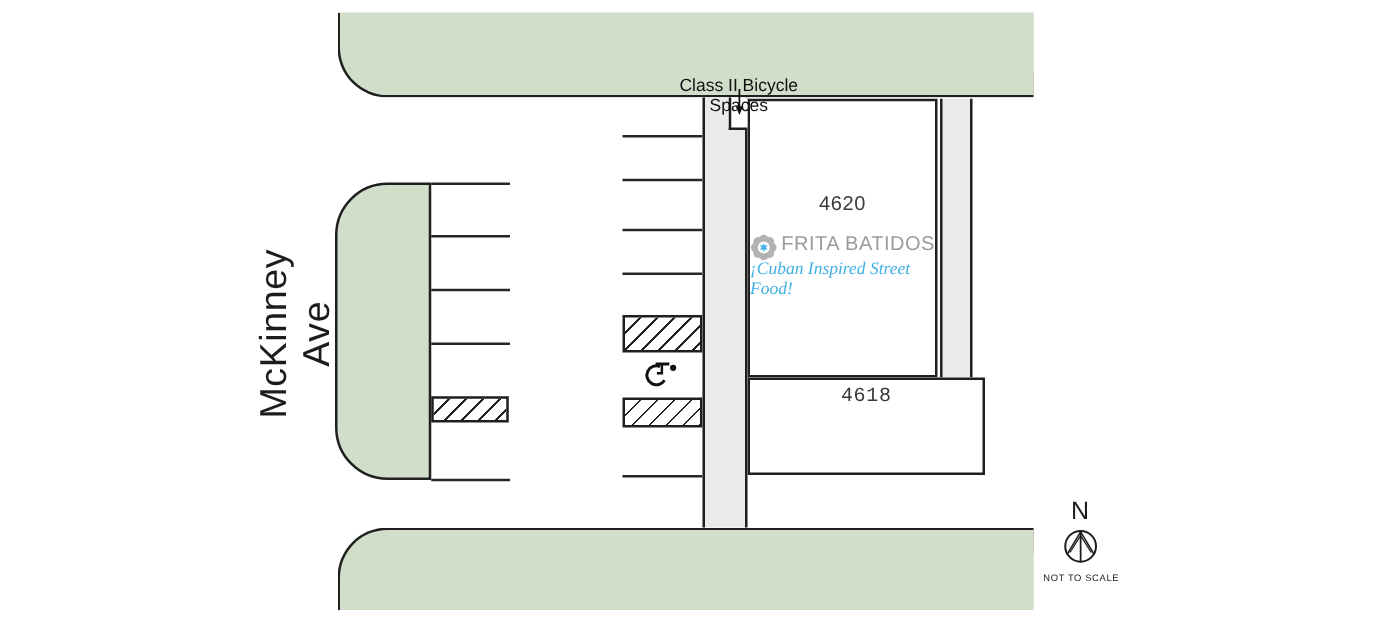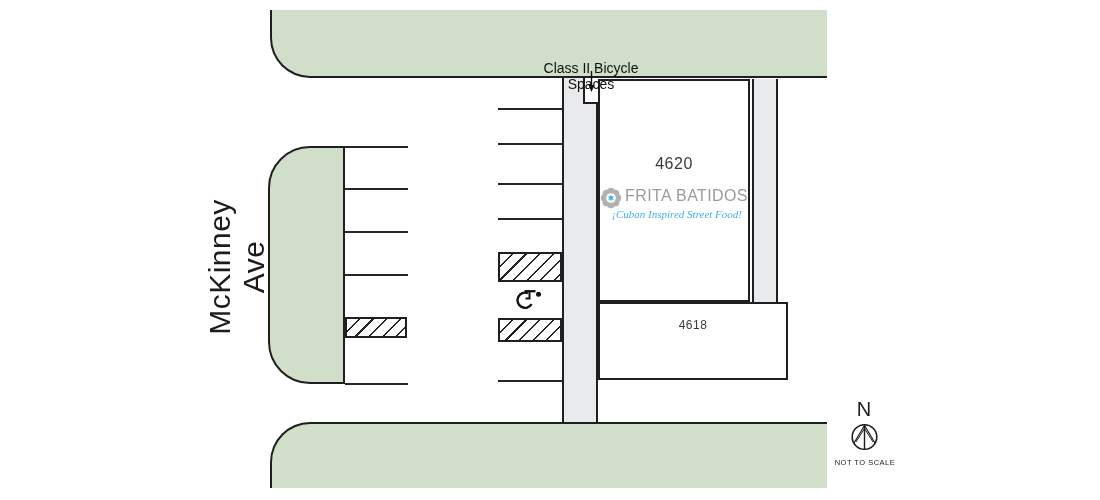--- a/index.html
+++ b/index.html
@@ -45,30 +45,30 @@
     color:#101010;z-index:5;}
   .bike-arrow{left:588px;top:71px;z-index:6;}
 
   
   .bldg{background:#ffffff;box-sizing:border-box;border:2px solid #1f1f1f;}
   .b4620{left:598px;top:79px;width:152px;height:223px;z-index:3;}
   .b4618{left:598px;top:302px;width:190px;height:78px;z-index:3;}
   .b4616{left:598px;top:380px;width:190px;height:42px;z-index:3;}
   .bnum{color:#3a3a3a;font-size:16px;letter-spacing:0.5px;text-align:center;}
   .b4620 .bnum{position:absolute;left:0;right:0;top:74px;}
-  .b4618 .bnum{position:absolute;left:0;right:0;top:14px;font-size:12px;}
+  .b4618 .bnum{position:absolute;left:0;right:0;top:4px;font-size:16px;font-family:Liberation Mono, monospace;}
   .b4616 .bnum{position:absolute;left:0;right:0;top:9px;font-size:19px;
     text-shadow:0 0 3px #ffffff,0 0 3px #ffffff;}
 
   
   .logo-row{position:absolute;left:0;right:0;top:106px;display:flex;
     justify-content:center;gap:3px;}
   .logo-name{font-size:16px;color:#9b9b9b;letter-spacing:0.4px;white-space:nowrap;}
   .logo-tag{position:absolute;top:127px;right:6px;font-family:"Liberation Serif",serif;
-    font-style:italic;font-size:11px;color:#3fb0e4;}
+    font-style:italic;font-size:14px;color:#3fb0e4;}
 
   
   .north-n{left:845px;top:398px;width:38px;text-align:center;font-size:20px;color:#1c1c1c;}
   .compass{left:849px;top:421px;}
   .scale-note{left:822px;top:458px;width:86px;text-align:center;font-size:7.5px;
     letter-spacing:0.5px;color:#1c1c1c;}
 </style>
 </head>
 <body>
 

